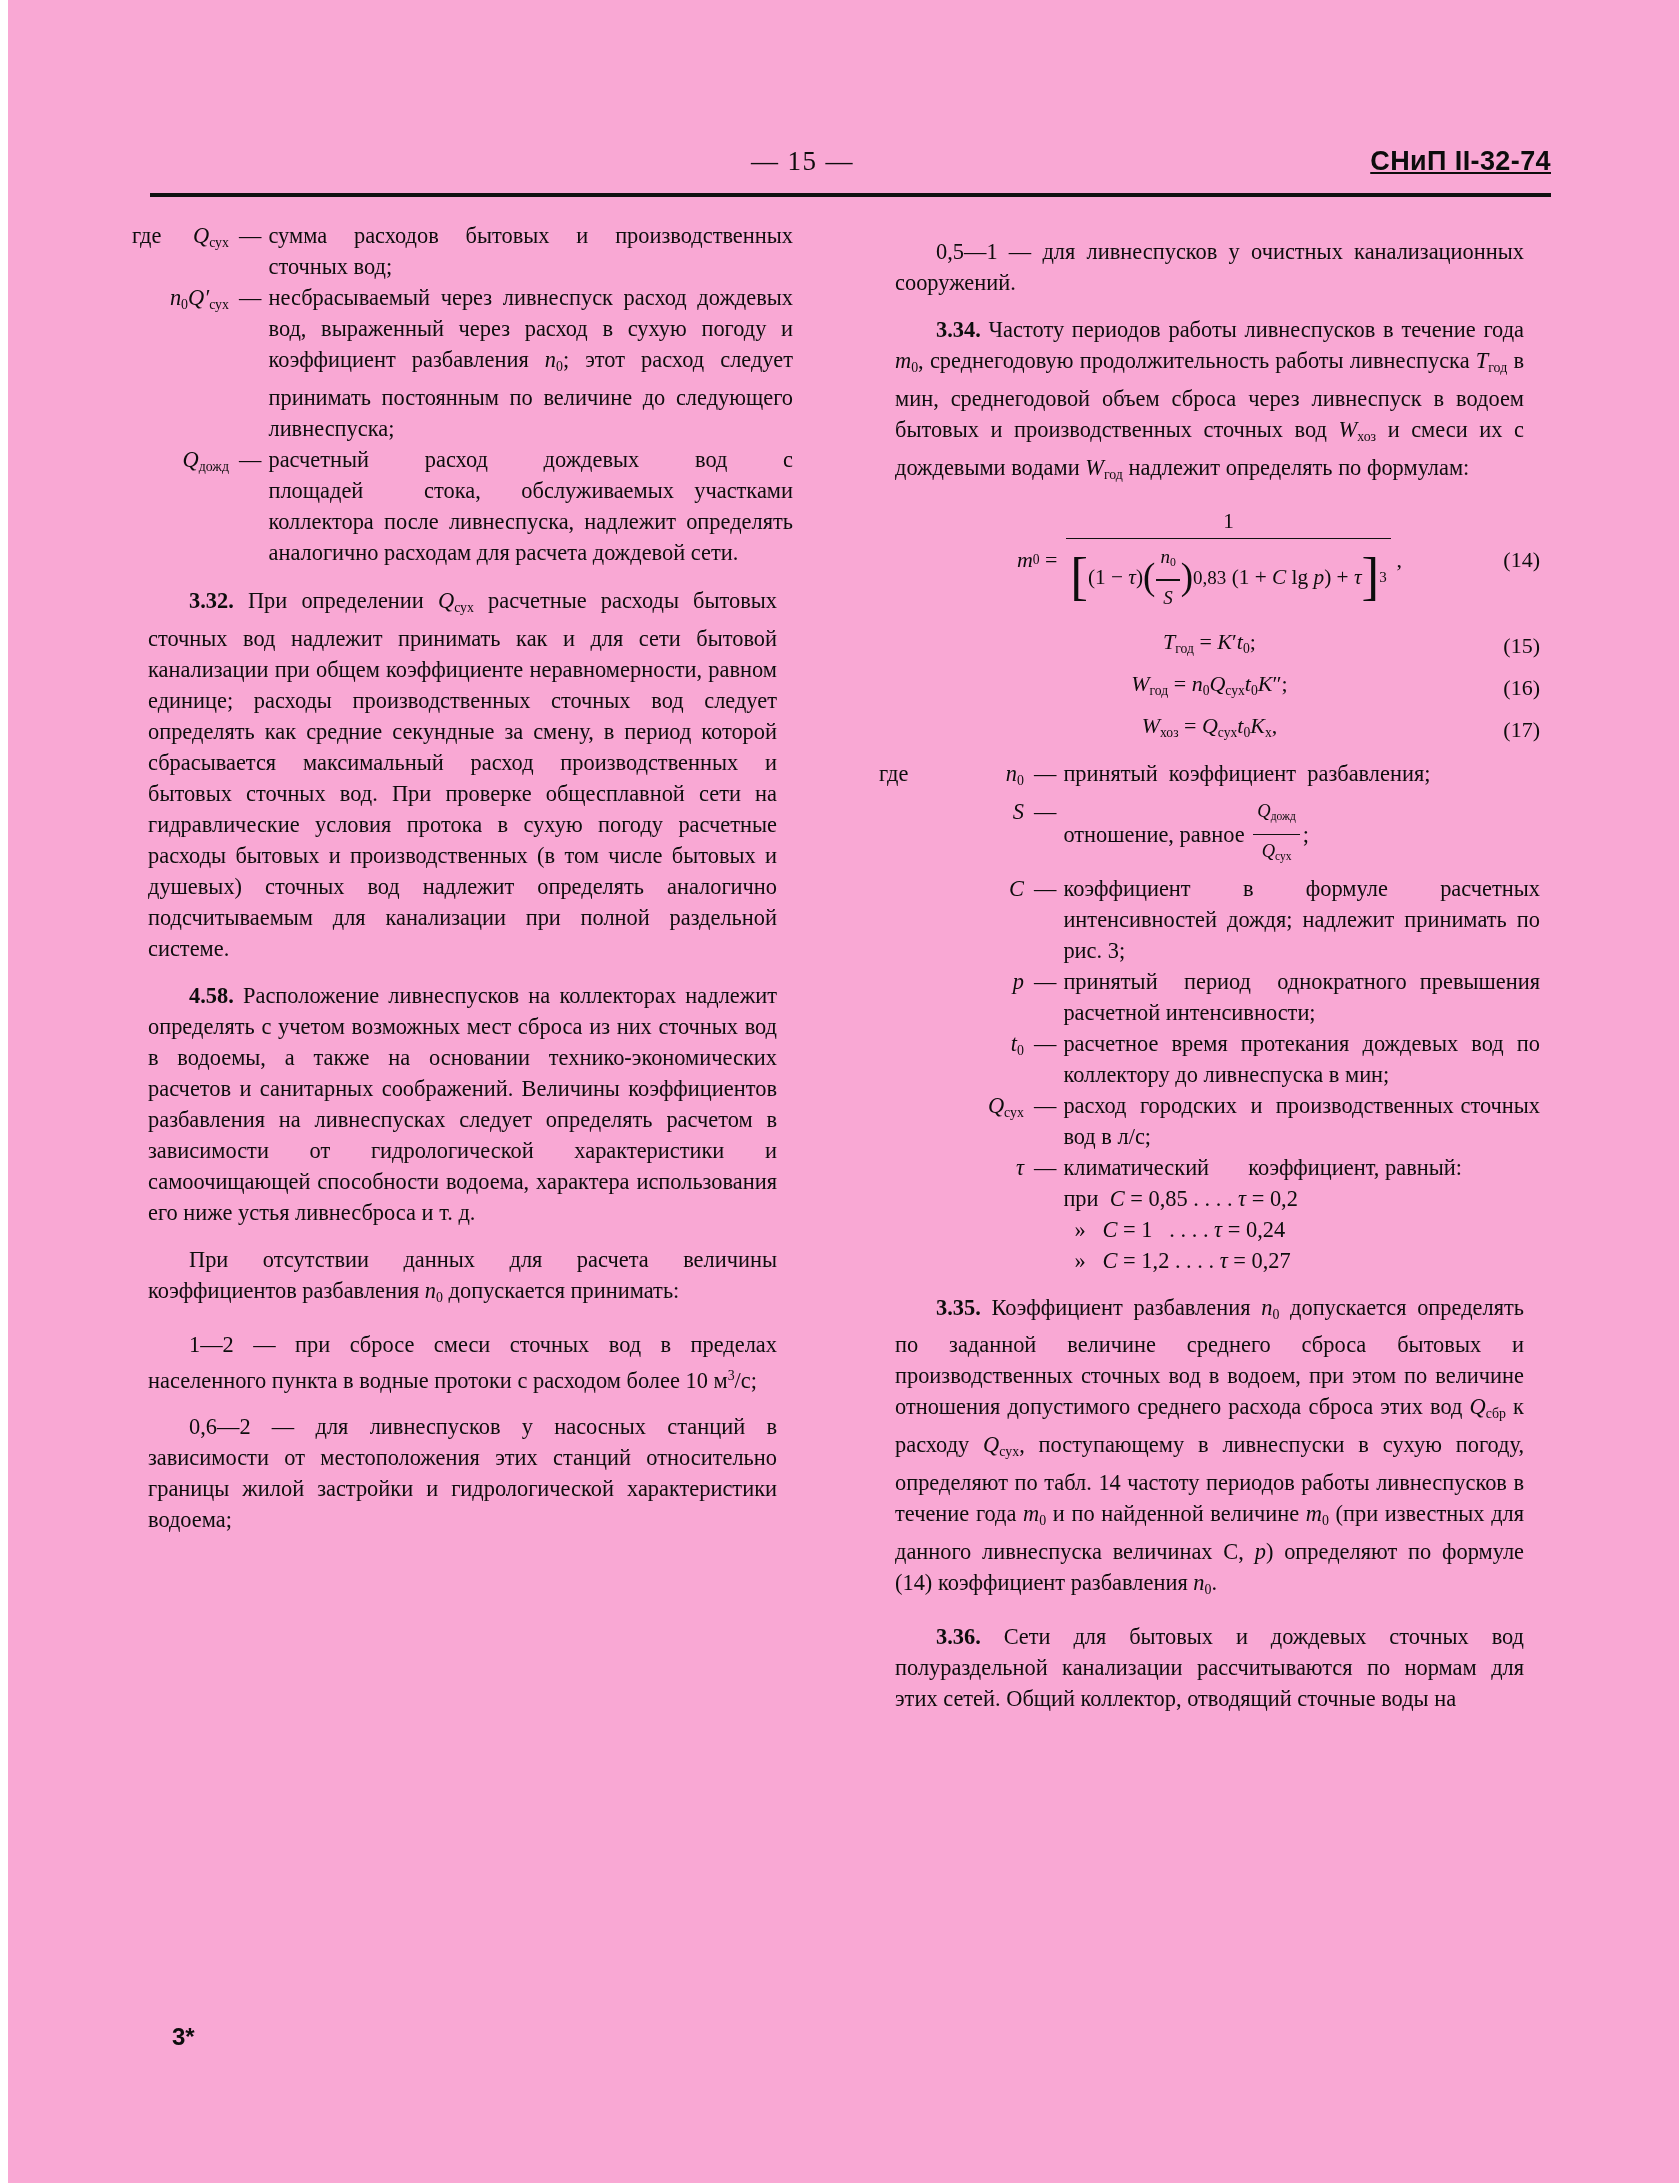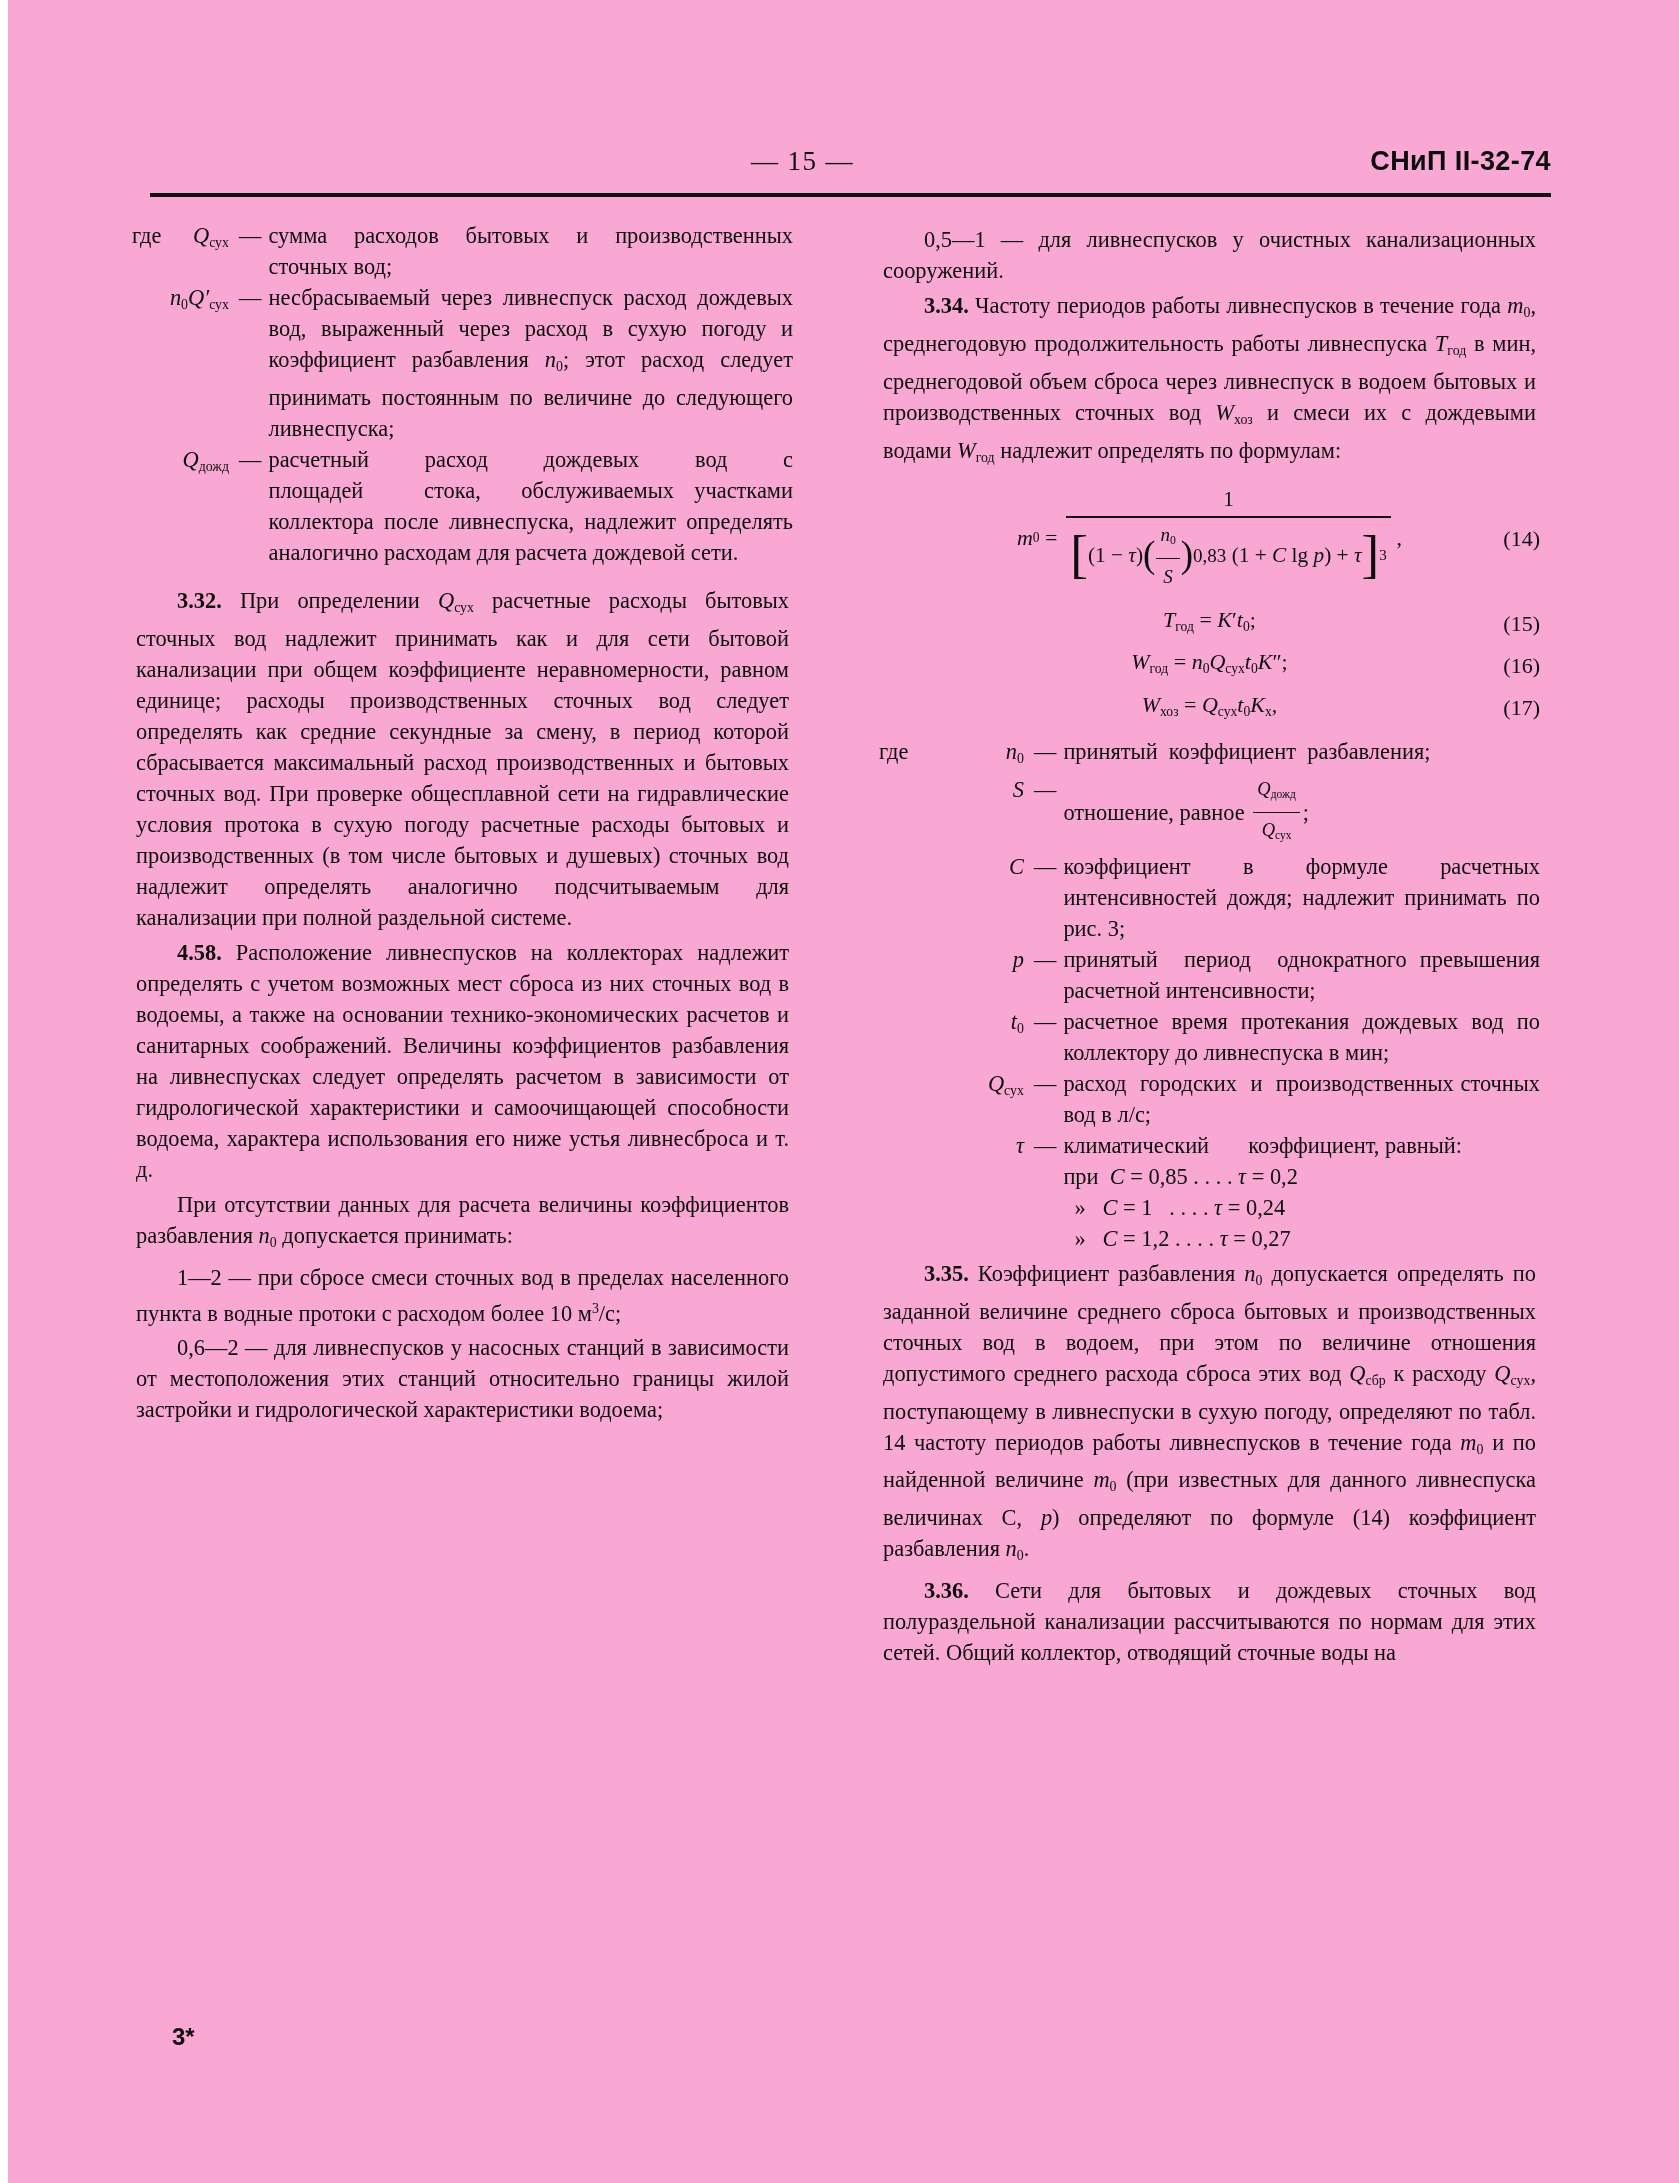--- a/index.html
+++ b/index.html
@@ -37,20 +37,21 @@
     font-family: "Liberation Serif", serif;
   }
   .header .doccode {
     position: absolute;
     right: 0;
     top: 0;
     font-size: 27px;
     font-family: "Liberation Sans", sans-serif;
     font-weight: 600;
     letter-spacing: 0.4px;
+    text-decoration: underline;
   }
   .rule {
     position: absolute;
     left: 142px;
     top: 193px;
     width: 1401px;
     height: 3.6px;
     background: #111;
   }
   .col {
@@ -59,21 +60,21 @@
     width: 661px;
     font-size: 22.4px;
     line-height: 31px;
     text-align: justify;
     text-justify: inter-word;
     hyphens: manual;
   }
   .col-left { left: 124px; }
   .col-right { left: 871px; }
 
-  p { margin: 4px; }
+  p { margin: 16px; }
   .indent { text-indent: 41px; }
   .num { font-weight: bold; }
 
   
   .deflist { display: table; width: 100%; border-collapse: collapse; }
   .defrow { display: table-row; }
   .defterm {
     display: table-cell;
     white-space: nowrap;
     vertical-align: top;

